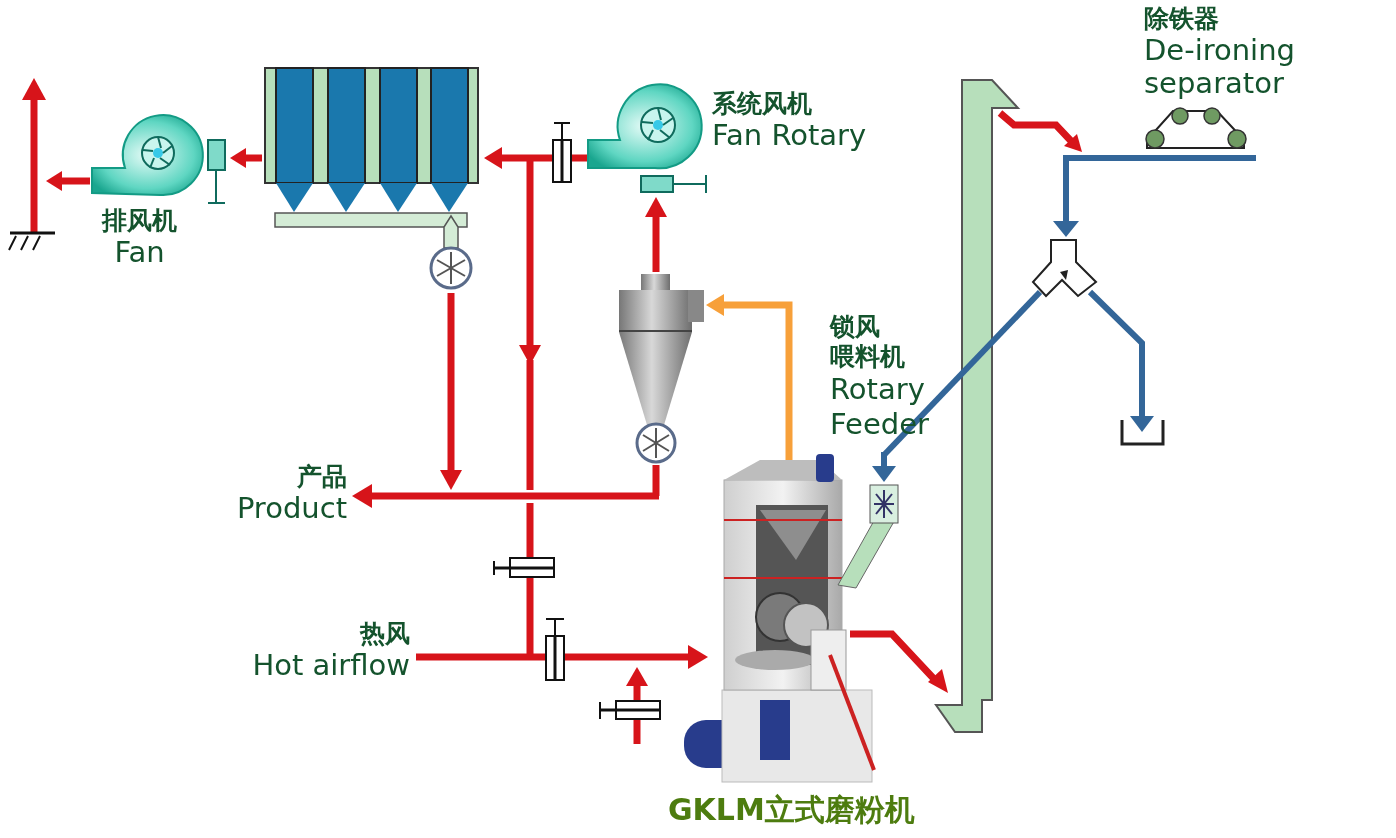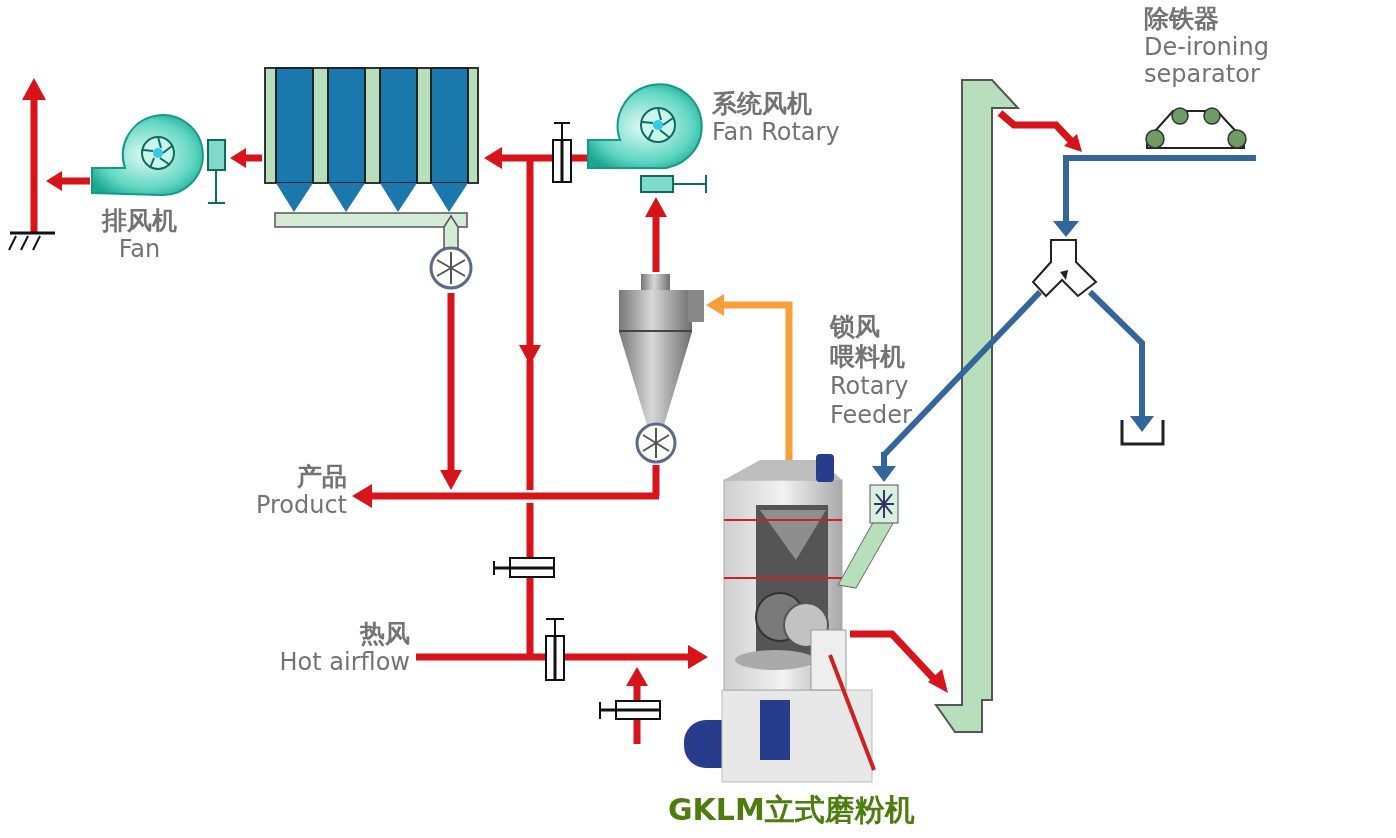--- a/index.html
+++ b/index.html
@@ -1,20 +1,20 @@
 <!DOCTYPE html>
 <html><head>
 <meta charset="utf-8">
 <style>
   html,body{margin:0;padding:0;background:#fff;}
   body{width:1396px;height:838px;position:relative;overflow:hidden;font-family:"DejaVu Sans","Liberation Sans",sans-serif;}
   svg#diagram{position:absolute;left:0;top:0;}
-  .lbl{position:absolute;color:#737373;line-height:1.15;white-space:nowrap;}
+  .lbl{position:absolute;color:#14532d;line-height:1.15;white-space:nowrap;}
   .lbl .cn{font-weight:bold;font-size:25px;display:block;}
-  .lbl .en{font-size:24px;display:block;}
+  .lbl .en{font-size:29px;display:block;}
   .r{text-align:right;}
   .title{position:absolute;left:668px;top:790px;font-size:30px;font-weight:bold;color:#4d7c0f;white-space:nowrap;}
 </style>
 </head>
 <body>
 
 <svg id="diagram" width="1396" height="838" viewBox="0 0 1396 838">
   <defs>
     <radialGradient id="fanGrad" cx="50%" cy="50%" r="60%">
       <stop offset="0%" stop-color="#e6fbf7"></stop>

